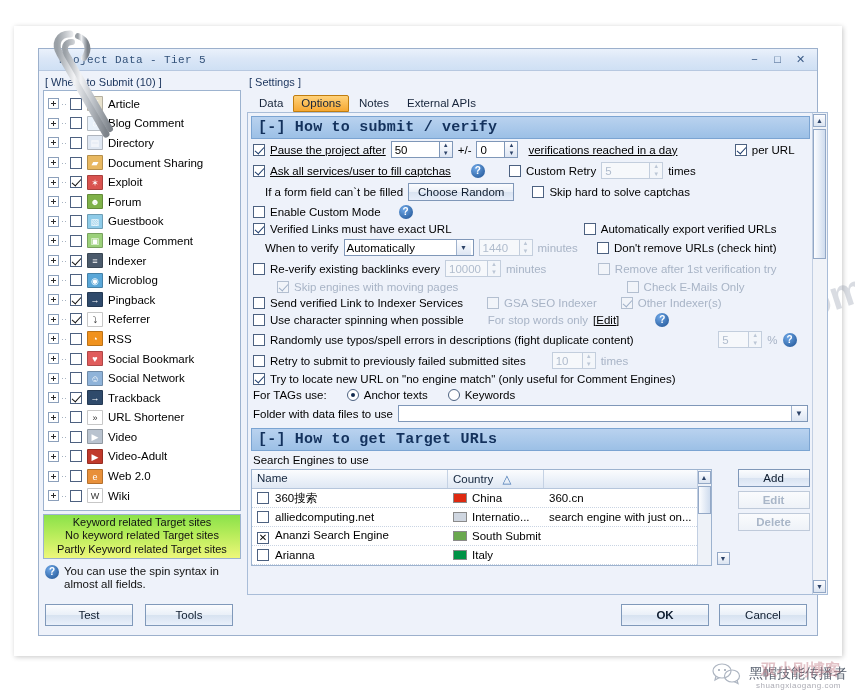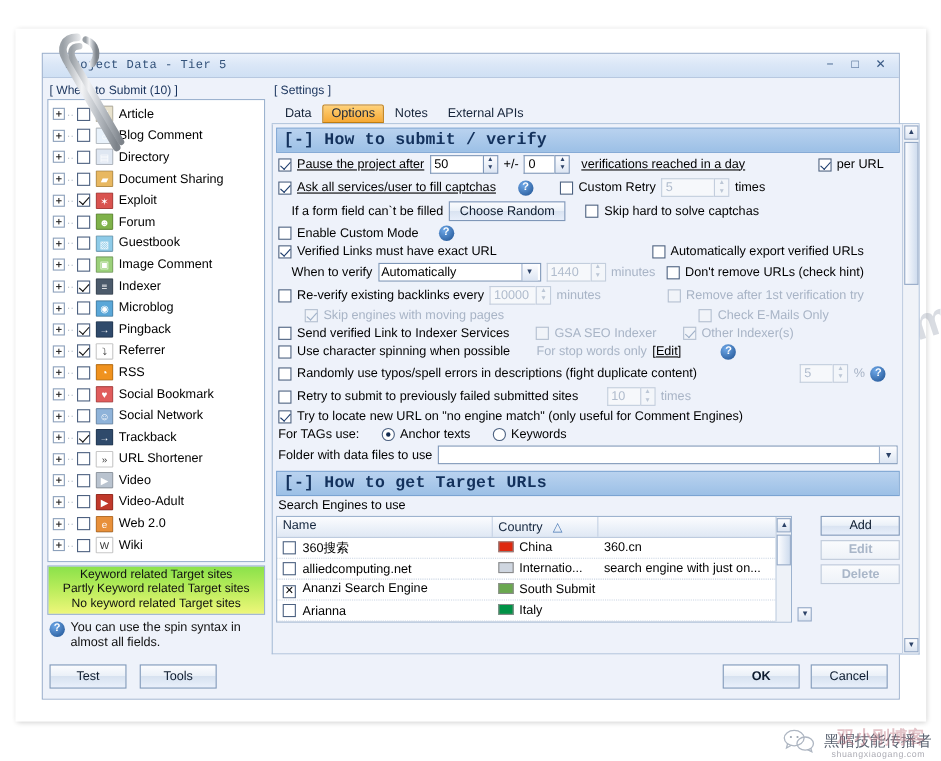--- a/index.html
+++ b/index.html
@@ -319,21 +319,21 @@
   .gside { width: 16px; flex: 0 0 16px; display:flex; flex-direction:column; justify-content:space-between; }
 
   .footer {
     height: 40px; flex: 0 0 40px;
     display: flex; align-items: center;
     padding: 0 10px 0 6px;
     background: #eef2fa;
   }
   .footer .sp { flex: 1 1 auto; }
   .fbtn {
-    width: 70px; padding: 4px 0;
+    width: 88px; padding: 4px 0;
     border: 1px solid #8099ba;
     background: linear-gradient(to bottom,#fbfcfe 0%,#eaf0f8 48%,#d7e2f0 50%,#e9f0fb 100%);
     font-size: 11.5px; color: #0d1b2e; text-align: center;
   }
   .fbtn.primary { font-weight: bold; }
 
   
   .clip { position: absolute; left: 34px; top: 2px; width: 90px; height: 120px; pointer-events: none; }
   .wm {
     position: absolute; pointer-events: none; user-select: none;
@@ -523,22 +523,22 @@
                 <span class="expander"></span>
                 <span class="dots">··</span>
                 <span class="cbx"></span>
                 <span class="ticon" style="background:#ffffff;color:#333;border:1px solid rgba(0,0,0,.22)">W</span>
                 <span class="tlabel">Wiki</span>
               </div>
             </div>
 
           <div class="legend" id="legend">
               <div>Keyword related Target sites</div>
+              <div>No keyword related Target sites</div>
               <div>Partly Keyword related Target sites</div>
-              <div>No keyword related Target sites</div>
             </div>
 
           <div class="hinttext">
             <span class="qmark">?</span>
             <span class="t">You can use the spin syntax in almost all fields.</span>
           </div>
         </div>
 
         <div class="right">
           <div class="grp-label">[ Settings ]</div>
@@ -617,21 +617,21 @@
                 <span class="chk on"></span>
                 <span>Verified Links must have exact URL</span>
                 <span style="flex:1 1 auto"></span>
                 <span class="chk"></span>
                 <span>Automatically export verified URLs</span>
                 <span style="width:26px"></span>
               </div>
 
               <div class="row" style="padding-left:14px">
                 <span>When to verify</span>
-                <span class="cbsel" style="width:148px">
+                <span class="cbsel" style="width:130px">
                   <span>Automatically</span>
                   <span class="arr">▼</span>
                 </span>
                 <span class="spin dis">
                   <input style="width: 40px;" value="1440">
                   <span class="spinbtns">
                       <i>▲</i>
                       <i>▼</i>
                     </span>
                 </span>

